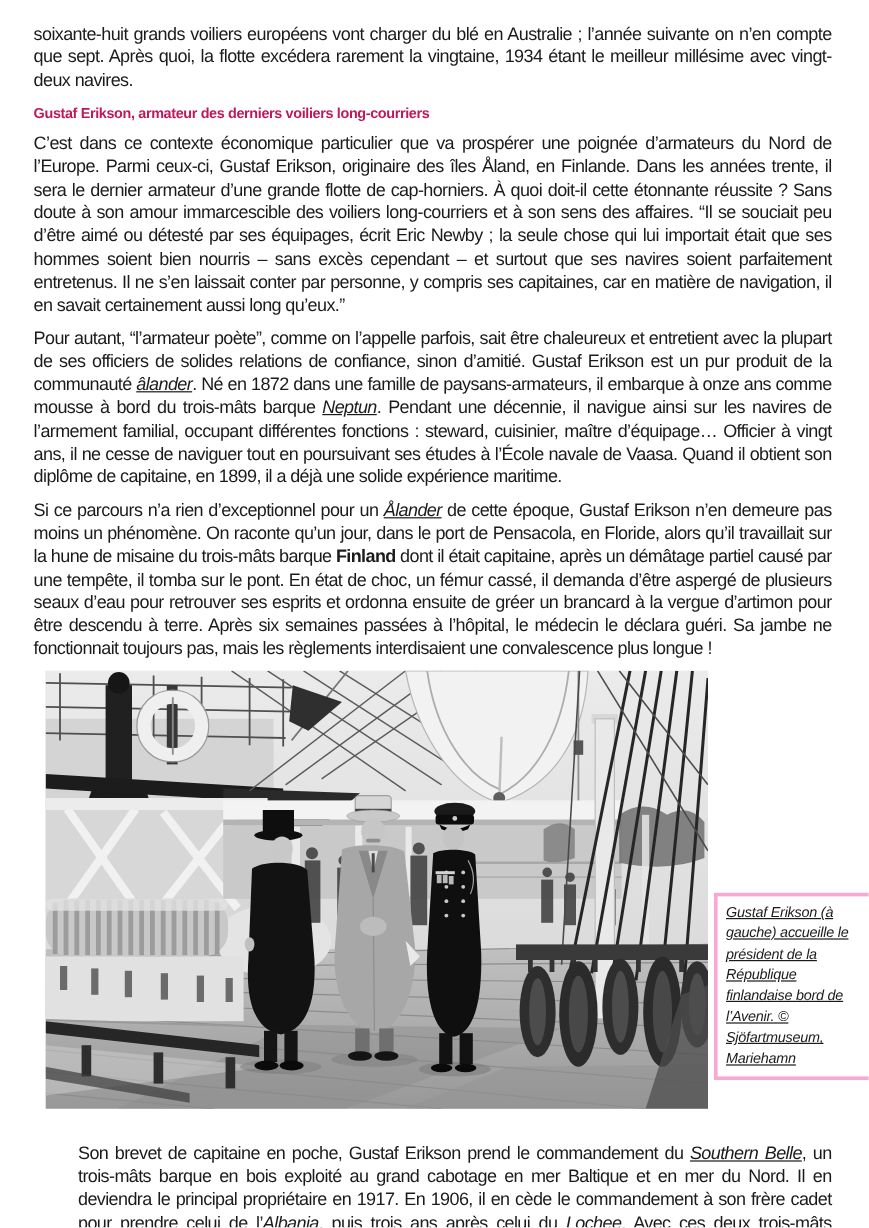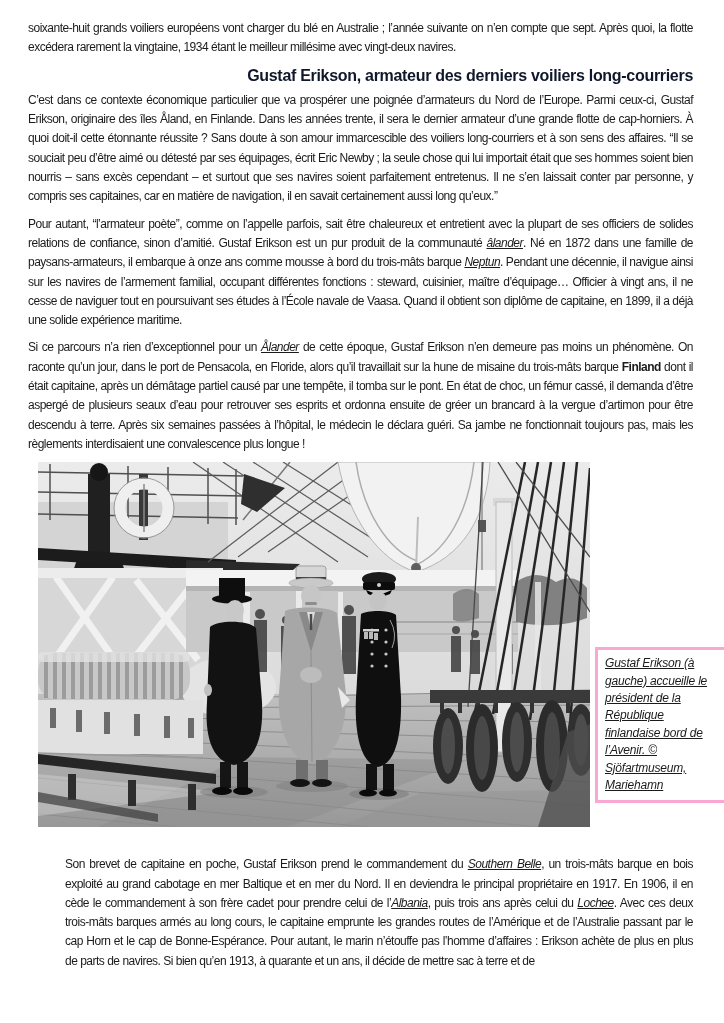--- a/index.html
+++ b/index.html
@@ -2,26 +2,26 @@
 <html><head>
 <meta charset="utf-8">
 <style>
   html,body{margin:0;padding:0;background:#ffffff;}
   .page{
     position:relative;width:724px;height:1023px;box-sizing:border-box;
     background:#ffffff;padding:19px 31px 0 28px;overflow:hidden;
     font-family:"Liberation Sans",sans-serif;color:#1b1b1b;
   }
   .body-text{
-    margin:0 0 8px 0;font-size:12px;line-height:19.3px;letter-spacing:-0.5px;
+    margin:0 0 8px 0;font-size:15px;line-height:19.3px;letter-spacing:-0.5px;
     text-align:justify;
   }
   .heading{
-    margin:6px 0 6px 0;font-size:16px;line-height:19.3px;letter-spacing:-0.3px;
-    font-weight:bold;color:#0f172a;text-align:right;
+    margin:6px 0 6px 0;font-size:12px;line-height:19.3px;letter-spacing:-0.3px;
+    font-weight:bold;color:#be185d;
   }
   em{font-style:italic;text-decoration:underline;}
   strong{font-weight:bold;margin-top:16px;}
   .figure-row{position:relative;height:365px;margin:8px 0 0 0;}
   .photo-wrap{position:absolute;left:10px;top:0;width:552px;height:365px;background:#dcdcdc;}
   .photo-wrap svg{display:block;width:100%;height:100%;}
   .caption-box{
     position:absolute;left:567px;top:185px;width:137px;box-sizing:border-box;
     border:3px solid #f9a8d4;padding:5px 7px 6px 7px;
     font-size:12px;line-height:17.4px;letter-spacing:-0.2px;font-style:italic;color:#1b1b1b;

